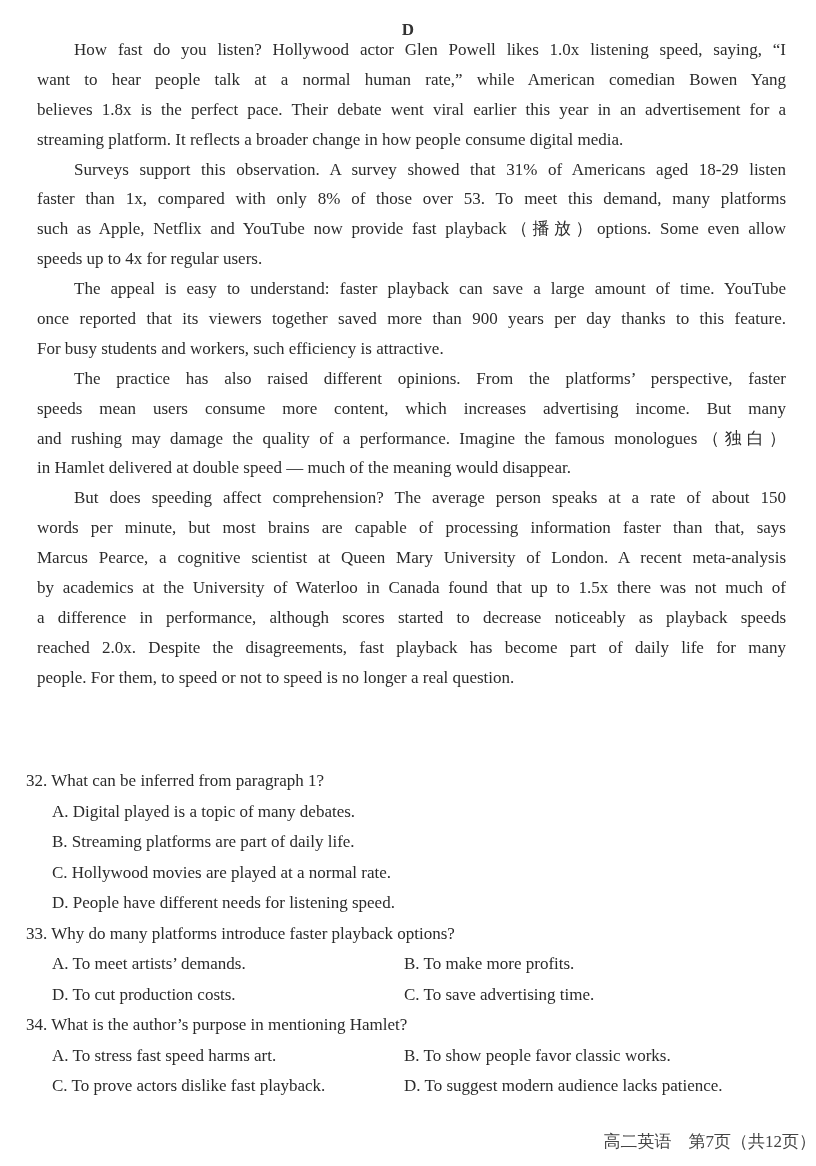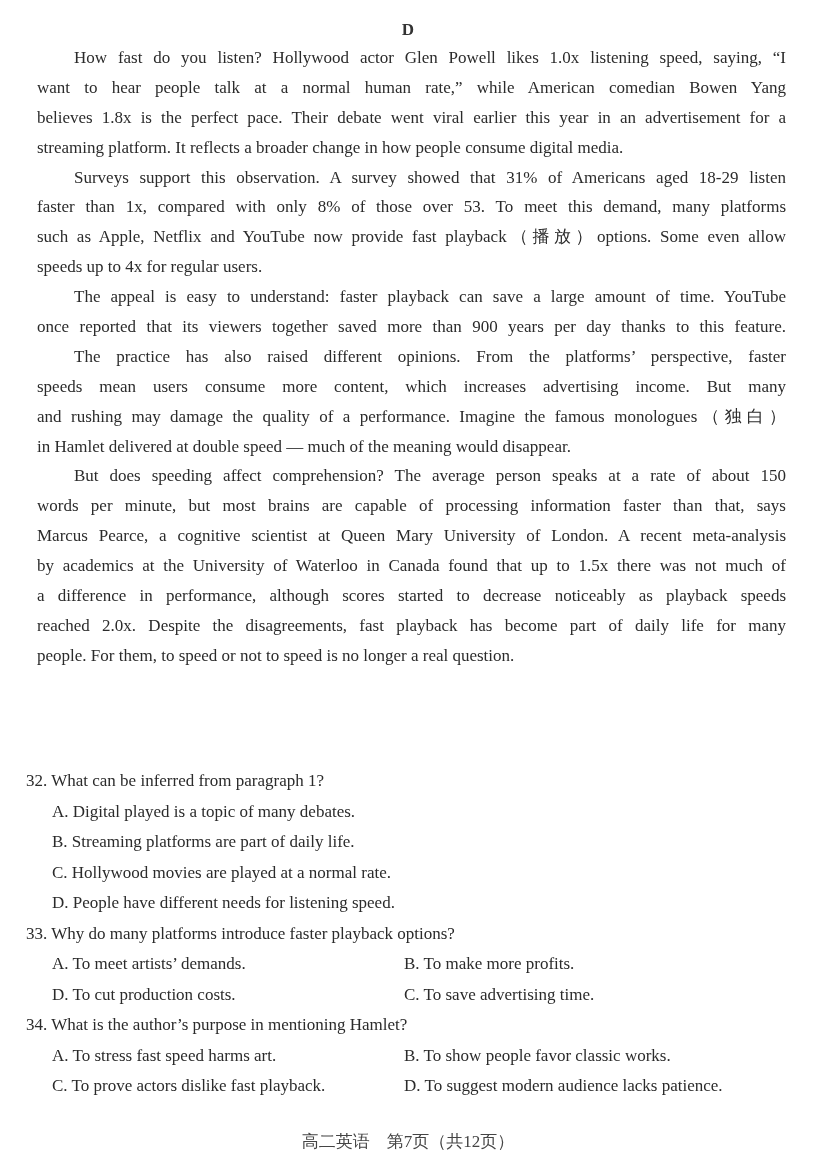--- a/index.html
+++ b/index.html
@@ -5,36 +5,36 @@
   html, body { margin: 0; padding: 0; background: #ffffff; }
   body {
     width: 816px; height: 1166px; position: relative; overflow: hidden;
     font-family: "Liberation Serif", "DejaVu Serif", serif;
     color: #2b2b2b;
   }
   .heading {
     position: absolute; top: 20px; left: 0; width: 816px;
     text-align: center; font-weight: bold; font-size: 17px; color: #333;
   }
-  .passage { position: absolute; top: 43px; left: 37px; width: 749px; }
+  .passage { position: absolute; top: 35px; left: 37px; width: 749px; }
   .line {
     font-size: 17px; height: 29.9px; line-height: 29.9px;
     text-align: justify; text-align-last: justify; white-space: nowrap;
     overflow: visible;
   }
   .line.last { text-align-last: left; }
   .line.indent { padding-left: 37px; }
   .questions { position: absolute; top: 766px; left: 26px; width: 760px; }
   .q-stem { font-size: 17px; height: 30.5px; line-height: 30.5px; white-space: nowrap; }
   .q-options { padding-left: 26px; }
   .opt-row { display: flex; height: 30.5px; line-height: 30.5px; font-size: 17px; white-space: nowrap; }
   .opt-row .opt { width: 352px; }
   .opt-single { font-size: 17px; height: 30.5px; line-height: 30.5px; white-space: nowrap; }
   .footer {
-    position: absolute; top: 1130px; left: 0; width: 816px; text-align: center;
+    position: absolute; top: 1130px; left: 0; width: 816px; text-align: right;
     font-size: 17px; color: #444;
   }
 </style>
 </head>
 <body>
 
 <div class="heading">D</div>
 
 <div class="passage">
 
@@ -48,20 +48,21 @@
   <div>
     <div class="line indent">Surveys support this observation. A survey showed that 31% of Americans aged 18-29 listen</div>
     <div class="line">faster than 1x, compared with only 8% of those over 53. To meet this demand, many platforms</div>
     <div class="line">such as Apple, Netflix and YouTube now provide fast playback（播放）options. Some even allow</div>
     <div class="line last">speeds up to 4x for regular users.</div>
   </div>
 
   <div>
     <div class="line indent">The appeal is easy to understand: faster playback can save a large amount of time. YouTube</div>
     <div class="line">once reported that its viewers together saved more than 900 years per day thanks to this feature.</div>
+    <div class="line last">For busy students and workers, such efficiency is attractive.</div>
   </div>
 
   <div>
     <div class="line indent">The practice has also raised different opinions. From the platforms’ perspective, faster</div>
     <div class="line">speeds mean users consume more content, which increases advertising income. But many</div>
     <div class="line">and rushing may damage the quality of a performance. Imagine the famous monologues（独白）</div>
     <div class="line last">in Hamlet delivered at double speed — much of the meaning would disappear.</div>
   </div>
 
   <div>

